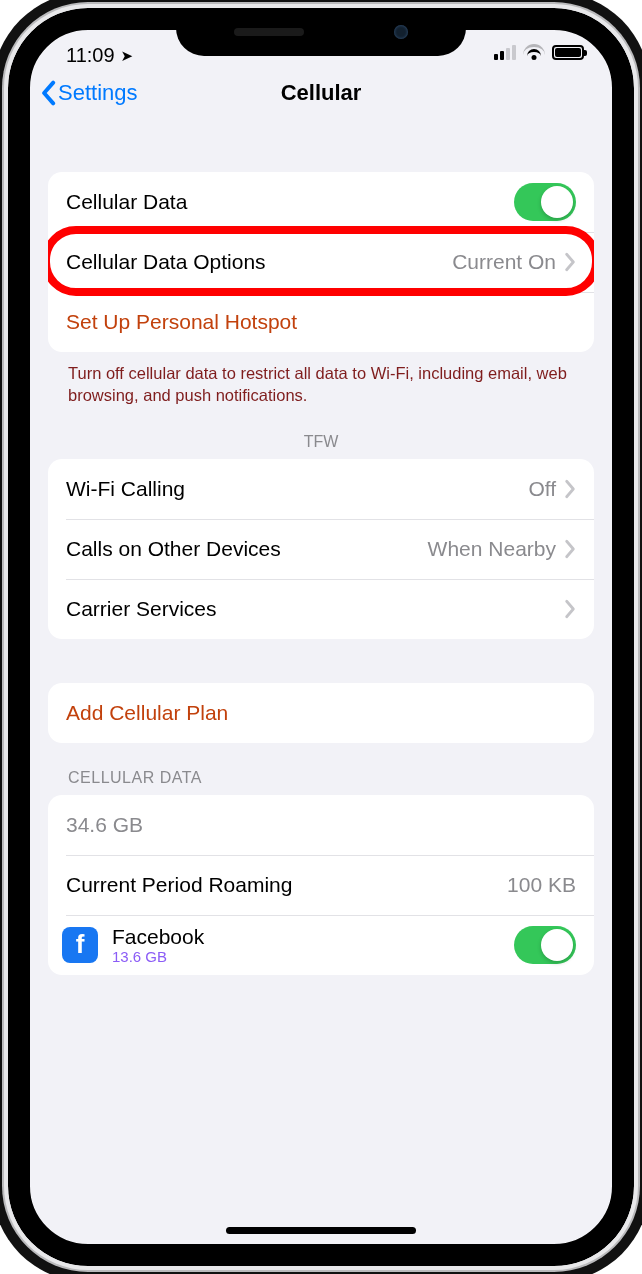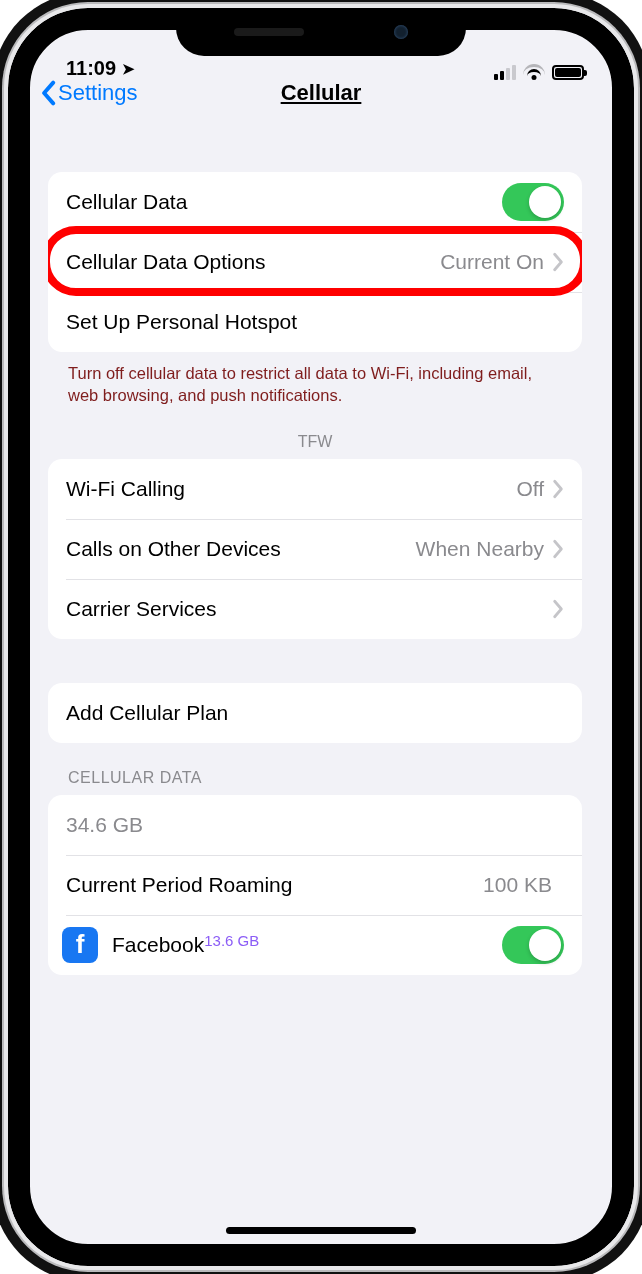--- a/index.html
+++ b/index.html
@@ -57,24 +57,24 @@
     transform: translateX(-50%);
     width: 190px; height: 7px;
     background: #000;
     border-radius: 5px;
     z-index: 40;
   }
   
   .status {
     height: 50px;
     display: flex;
-    align-items: flex-end;
+    align-items: flex-start;
     justify-content: space-between;
     padding: 14px 28px 0 36px;
-    font-weight: 700;
+    font-weight: 400;
     font-size: 20px;
   }
   .status .left { display:flex; align-items:center; gap:6px; }
   .status .right { display:flex; align-items:center; gap:7px; }
   .bars { display:flex; align-items:flex-end; gap:2px; }
   .bars i { width:4px; background:#000; border-radius:1px; }
   .bars i:nth-child(1){height:6px;} .bars i:nth-child(2){height:9px;}
   .bars i:nth-child(3){height:12px; background:#c9c9ce;} .bars i:nth-child(4){height:15px; background:#c9c9ce;}
   .wifi { width:22px; height:16px; position:relative; }
   .wifi::before{content:"";position:absolute;inset:0;border:3px solid #000;border-bottom:none;border-left:none;border-right:none;border-radius:20px 20px 0 0;opacity:.25;}
@@ -91,45 +91,45 @@
     padding: 0 10px;
     position:relative;
   }
   .back {
     display:flex; align-items:center; gap:2px;
     color:#007aff; font-size:22px;
     border:none; background:none;
   }
   .nav .title {
     position:absolute; left:50%; transform:translateX(-50%);
-    font-size:22px; font-weight:600;text-decoration:underline;
+    font-size:22px; font-weight:600;
   }
   .chev { width:16px; height:26px; }
   
-  .content { padding: 30px 30px 0 18px; }
+  .content { padding: 30px 18px 0 18px; }
   .group {
     background:#fff;
     border-radius:14px;
     overflow:hidden;
   }
   .row {
     min-height:60px;
     padding: 0 18px;
     display:flex; align-items:center;
     font-size:21px;
     position:relative;
   }
   .row + .row::before {
     content:"";
     position:absolute; top:0; left:18px; right:0;
     height:1px; background:#e2e2e6;
   }
   .row .label { flex:1; color:#000; }
   .row .detail { color:#8a8a8e; margin-right:8px; font-size:21px;}
-  .row .link { color:#000000; }
+  .row .link { color:#c2410c; }
   .disclosure {
     width:12px; height:20px; flex:none;
     color:#c5c5c9;
   }
   .toggle {
     width:62px; height:38px; border-radius:20px;
     background:#34c759; position:relative; flex:none;
   }
   .toggle::after{
     content:""; position:absolute; right:3px; top:3px;
@@ -152,21 +152,21 @@
     position:absolute; border:8px solid #f00; border-radius:34px;
     pointer-events:none; z-index:30;
   }
   
   .appicon{
     width:36px;height:36px;border-radius:8px;background:#1877f2;
     display:flex;align-items:center;justify-content:center;
     margin-right:14px; flex:none;
   }
   .appicon span{color:#fff;font-weight:900;font-size:26px;font-family:Arial;}
-  .appname{display:flex;flex-direction:row;}
+  .appname{display:flex;flex-direction:column;}
   .appname .sub{font-size:15px;color:#8b5cf6;line-height:1;}
 </style>
 </head>
 <body>
 
 <div class="phone">
 
   <div class="bezel"></div>
   <div class="notch">
     <span class="spk"></span>
@@ -258,21 +258,21 @@
         </div>
       </div>
 
       <div class="header">CELLULAR DATA</div>
       <div class="group">
         <div class="row">
           <span class="detail" style="margin-right:0">34.6 GB</span>
         </div>
         <div class="row">
           <span class="label">Current Period Roaming</span>
-          <span class="detail" style="margin-right:12px">100 KB</span>
+          <span class="detail" style="margin-right:0">100 KB</span>
         </div>
         <div class="row" style="padding-left:14px;">
           <div class="appicon">
               <span>f</span>
             </div>
           <div class="appname label">
             <span>Facebook</span>
             <span class="sub">13.6 GB</span>
           </div>
           <span class="toggle"></span>

